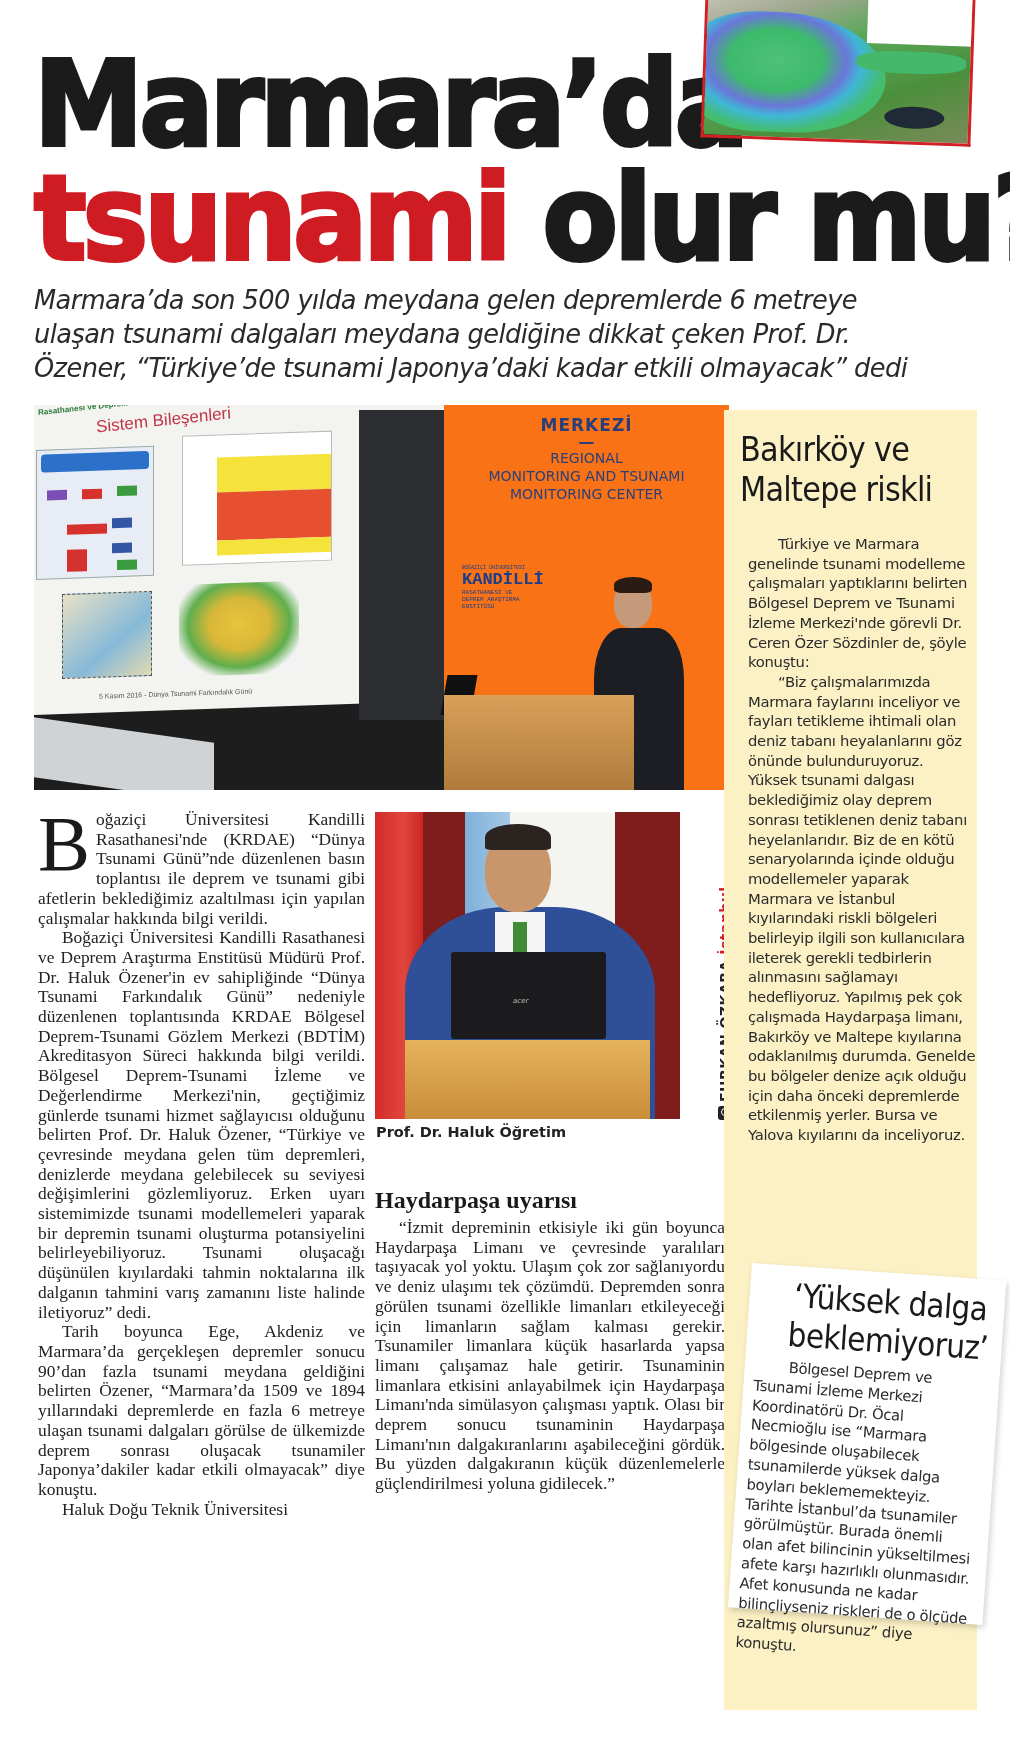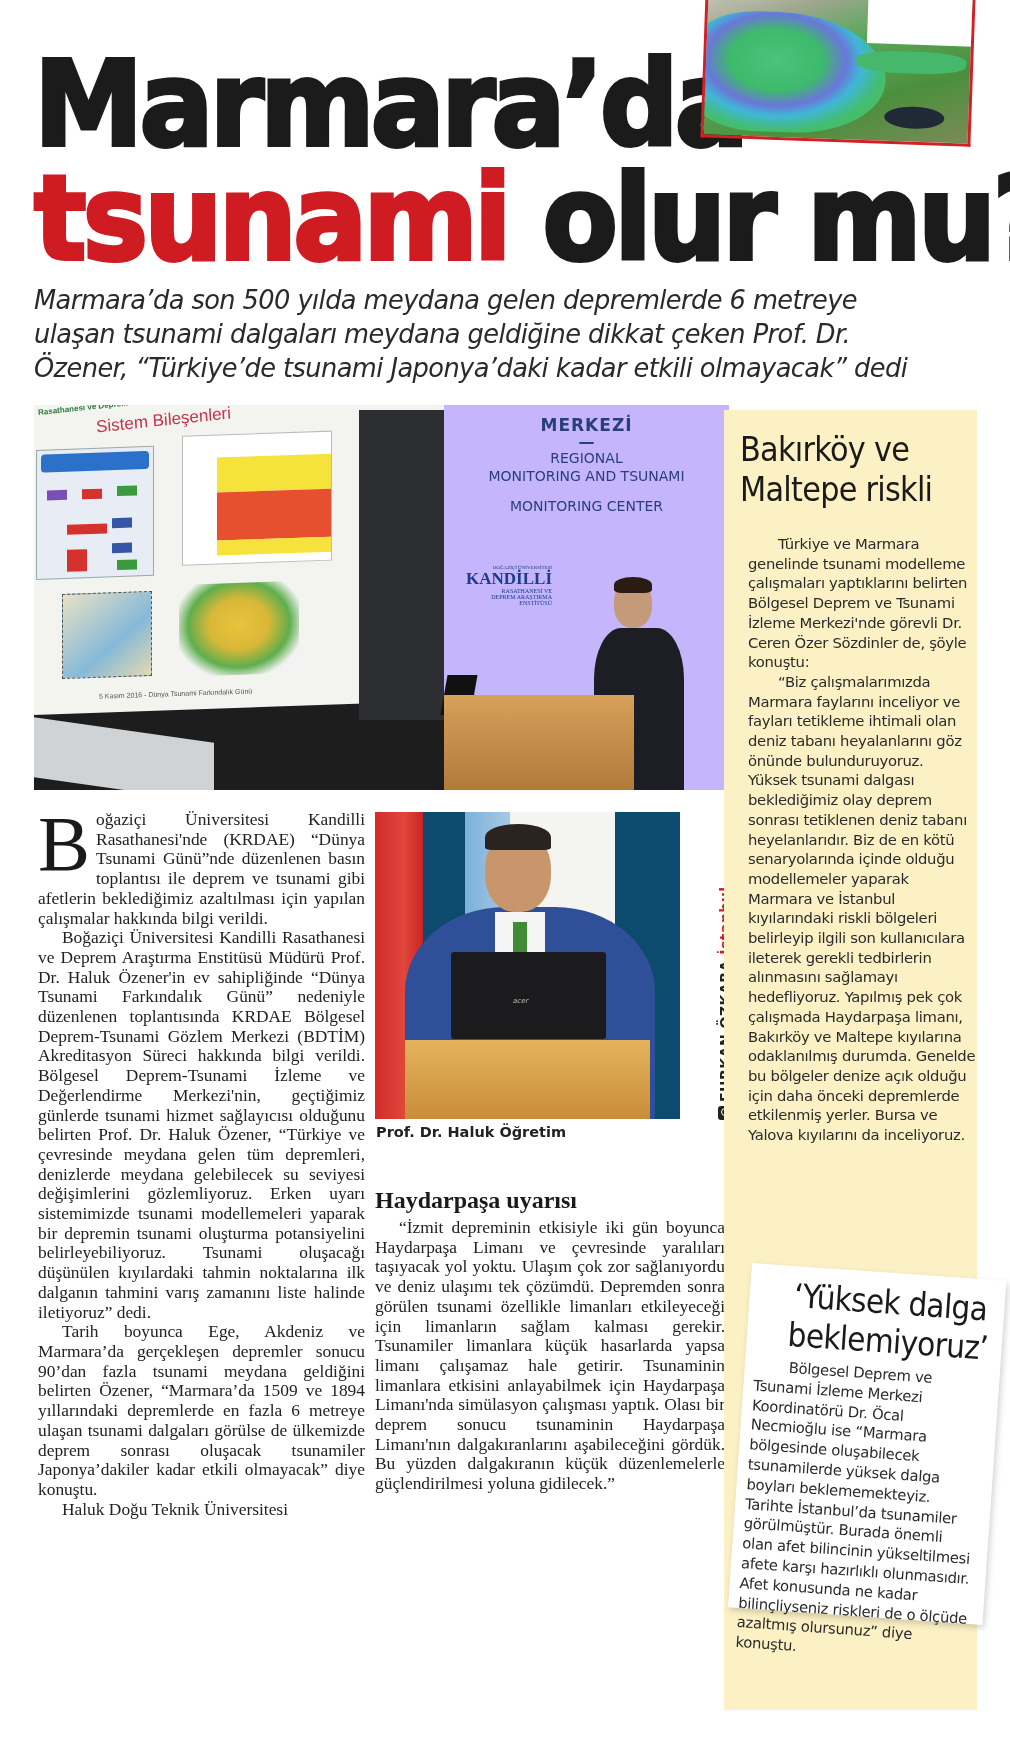--- a/index.html
+++ b/index.html
@@ -44,28 +44,28 @@
   .fb { position: absolute; width: 20px; height: 10px; }
   .risk-table { position: absolute; left: 148px; top: 36px; width: 150px; height: 130px; background: #fff; border: 1px solid #bbb; }
   .rt-y { position: absolute; left: 34px; width: 114px; background: #f5e23a; }
   .rt-r { position: absolute; left: 34px; width: 114px; background: #e6502e; }
   .map1 { position: absolute; left: 28px; top: 190px; width: 90px; height: 85px; background: linear-gradient(140deg,#e9e1c5,#86b9d8 60%,#e4d9b2); border: 1px dashed #555; }
   .map2 { position: absolute; left: 145px; top: 185px; width: 120px; height: 92px;
           background: radial-gradient(ellipse at 50% 45%, #e9c33b 0%, #d9b838 35%, #5fae4d 60%, #f3f3f3 78%); }
   .screen-foot { position: absolute; left: 65px; top: 290px; font-family: "Liberation Sans", sans-serif; font-size: 7px; color: #555; }
   .screen-dark { position: absolute; left: 325px; top: 5px; width: 85px; height: 310px; background: #2c2e31; }
   .desk { position: absolute; left: 0; top: 325px; width: 180px; height: 60px; background: #cfd3d6; transform: skewY(8deg); }
-  .banner { position: absolute; left: 410px; top: 0; width: 285px; height: 385px; background: #c4b5fd; }
+  .banner { position: absolute; left: 410px; top: 0; width: 285px; height: 385px; background: #f97316; }
   .banner-text { position: absolute; left: 0; top: 10px; width: 285px; text-align: center; font-family: "DejaVu Sans", sans-serif;
                  color: #2a3f7a; font-weight: bold; }
   .bt-merkezi { font-size: 17px; letter-spacing: 1px; }
   .bt-dash { font-size: 16px; line-height: 14px; }
   .bt-regional { font-size: 14px; font-weight: normal; line-height: 18px; margin-top: 0; }
-  .kandilli { position: absolute; left: 18px; top: 160px; width: 90px; text-align: right; color: #1b3d8a;
-              font-family: Liberation Serif, serif; }
+  .kandilli { position: absolute; left: 18px; top: 160px; width: 90px; text-align: left; color: #1b3d8a;
+              font-family: Liberation Mono, monospace; }
   .k-small { font-size: 5px; }
   .k-big { font-size: 17px; font-weight: bold; line-height: 18px; }
   .speaker2 { position: absolute; left: 150px; top: 175px; width: 110px; height: 210px; }
   .sp2-head { position: absolute; left: 20px; top: 0; width: 38px; height: 48px; background: #c49a7a; border-radius: 45%; }
   .sp2-hair { position: absolute; left: 20px; top: -3px; width: 38px; height: 16px; background: #2a1c14; border-radius: 50% 50% 20% 20%; }
   .sp2-body { position: absolute; left: 0; top: 48px; width: 90px; height: 170px; background: #1d1e24; border-radius: 30% 30% 0 0; }
   .podium2 { position: absolute; left: 0; top: 290px; width: 190px; height: 95px; background: linear-gradient(#d7a15a,#b07a3b); }
   .laptop2 { position: absolute; left: 0; top: 270px; width: 30px; height: 40px; background: #111; transform: skewX(-10deg); }
 
   
@@ -74,21 +74,21 @@
   .col p { text-indent: 24px; }
   .col p.first { text-indent: 0; }
   .col-1 { left: 38px; top: 810px; width: 327px; }
   .drop { float: left; font-size: 78px; line-height: 60px; padding-right: 6px; margin-top: 4px; font-family: "Liberation Serif", serif; color: #1a1a1a; }
   .col-2 { left: 375px; top: 1168px; width: 350px; }
   .subhead { font-family: "Liberation Serif", serif; font-weight: bold; font-size: 24px; line-height: 28px;
              margin: 18px 0 4px 0; color: #1a1a1a; }
 
   
   .photo-2 { position: absolute; left: 375px; top: 812px; width: 305px; height: 307px; overflow: hidden;
-             background: #0c4a6e; }
+             background: #7f1d1d; }
   .p2-flag { position: absolute; left: 0; top: 0; width: 48px; height: 307px; background: linear-gradient(90deg,#d12c2a,#e0463c 60%,#c92623); }
   .p2-banner { position: absolute; left: 90px; top: 0; width: 150px; height: 200px; background: linear-gradient(90deg,#7cb1da 0%,#a7c9e4 30%,#f4f4f0 30%); }
   .p2-head { position: absolute; left: 110px; top: 20px; width: 66px; height: 80px; background: #c9966c; border-radius: 45% 45% 45% 45%; }
   .p2-hair { position: absolute; left: 110px; top: 12px; width: 66px; height: 26px; background: #2b2320; border-radius: 50% 50% 10% 10%; }
   .p2-body { position: absolute; left: 30px; top: 95px; width: 250px; height: 212px; background: #2f4f99; border-radius: 40% 40% 0 0; }
   .p2-shirt { position: absolute; left: 120px; top: 100px; width: 50px; height: 50px; background: #f5f5f5; }
   .p2-tie { position: absolute; left: 138px; top: 110px; width: 14px; height: 40px; background: #3f8c34; }
   .p2-laptop { position: absolute; left: 76px; top: 140px; width: 155px; height: 87px; background: #1b1b1d; border-radius: 3px; }
   .p2-acer { position: absolute; left: 138px; top: 185px; font-family: "DejaVu Sans", sans-serif; font-size: 7px; color: #bbb; font-style: italic; }
   .p2-podium { position: absolute; left: 30px; top: 228px; width: 245px; height: 79px; background: linear-gradient(#e5b35c,#c98d39); }
@@ -164,21 +164,21 @@
     <div class="screen-foot">5 Kasım 2016 - Dünya Tsunami Farkındalık Günü</div>
   </div>
   <div class="screen-dark"></div>
   <div class="desk"></div>
   <div class="banner">
     <div class="banner-text">
       <div class="bt-merkezi">MERKEZİ</div>
       <div class="bt-dash">—</div>
       <div class="bt-regional">REGIONAL</div>
       <div class="bt-regional" style="margin-top:0">MONITORING AND TSUNAMI</div>
-      <div class="bt-regional" style="margin-top:12px">MONITORING CENTER</div>
+      <div class="bt-regional" style="margin-top:0">MONITORING CENTER</div>
     </div>
     <div class="kandilli">
       <div class="k-small">BOĞAZİÇİ ÜNİVERSİTESİ</div>
       <div class="k-big">KANDİLLİ</div>
       <div class="k-small" style="font-size:6px">RASATHANESİ VE</div>
       <div class="k-small" style="font-size:6px">DEPREM ARAŞTIRMA</div>
       <div class="k-small" style="font-size:6px">ENSTİTÜSÜ</div>
     </div>
     <div class="laptop2"></div>
     <div class="speaker2">

